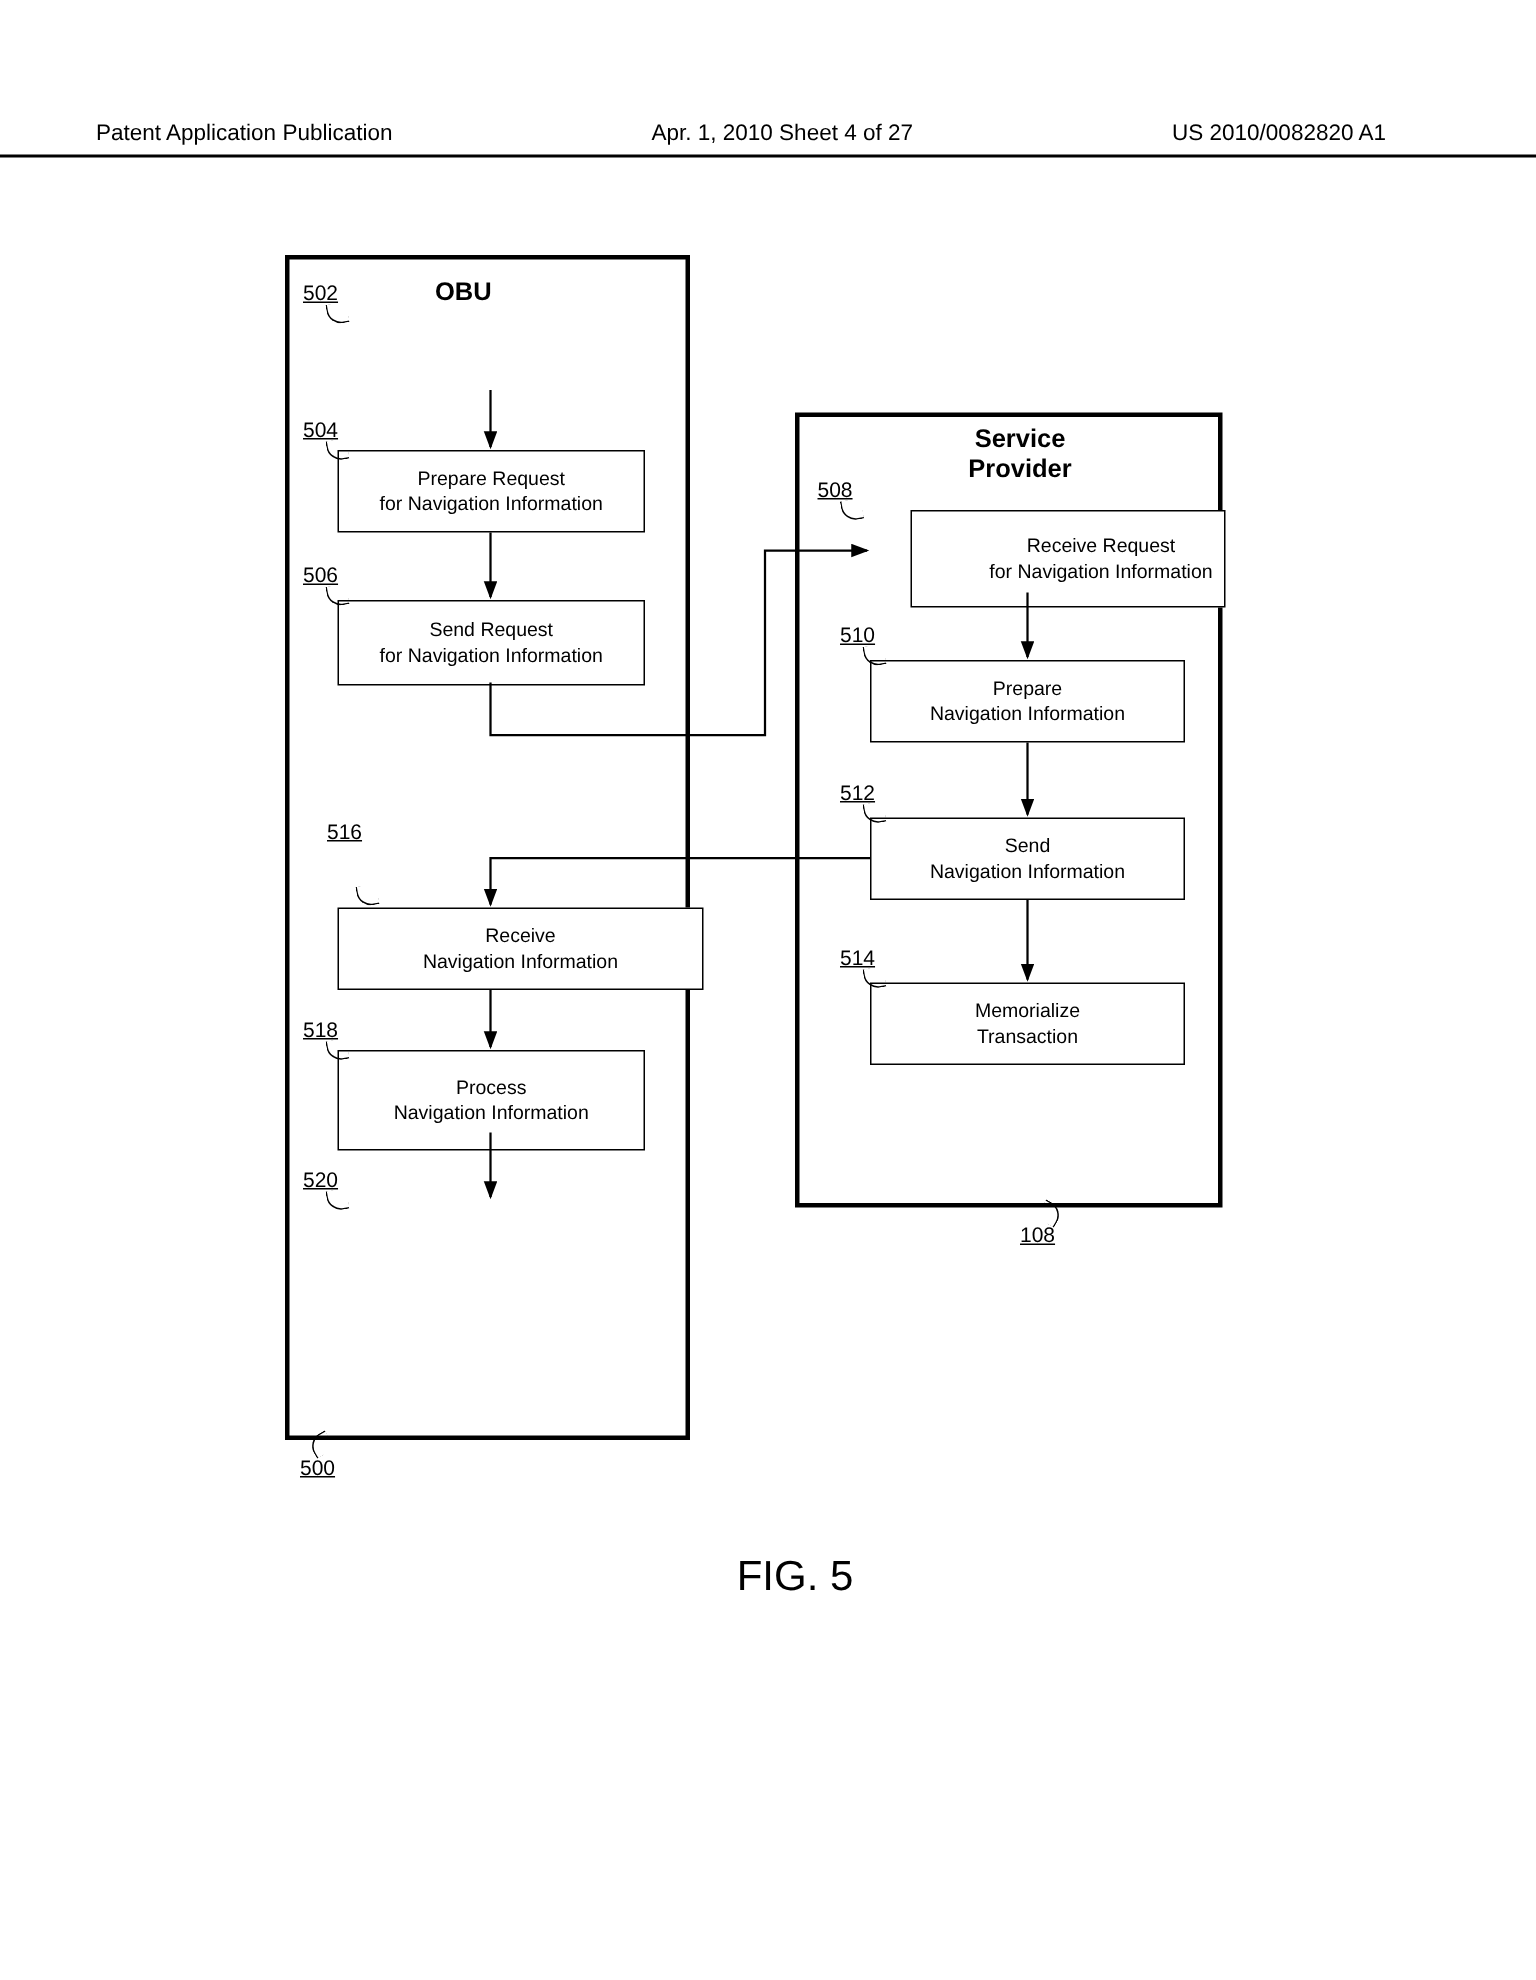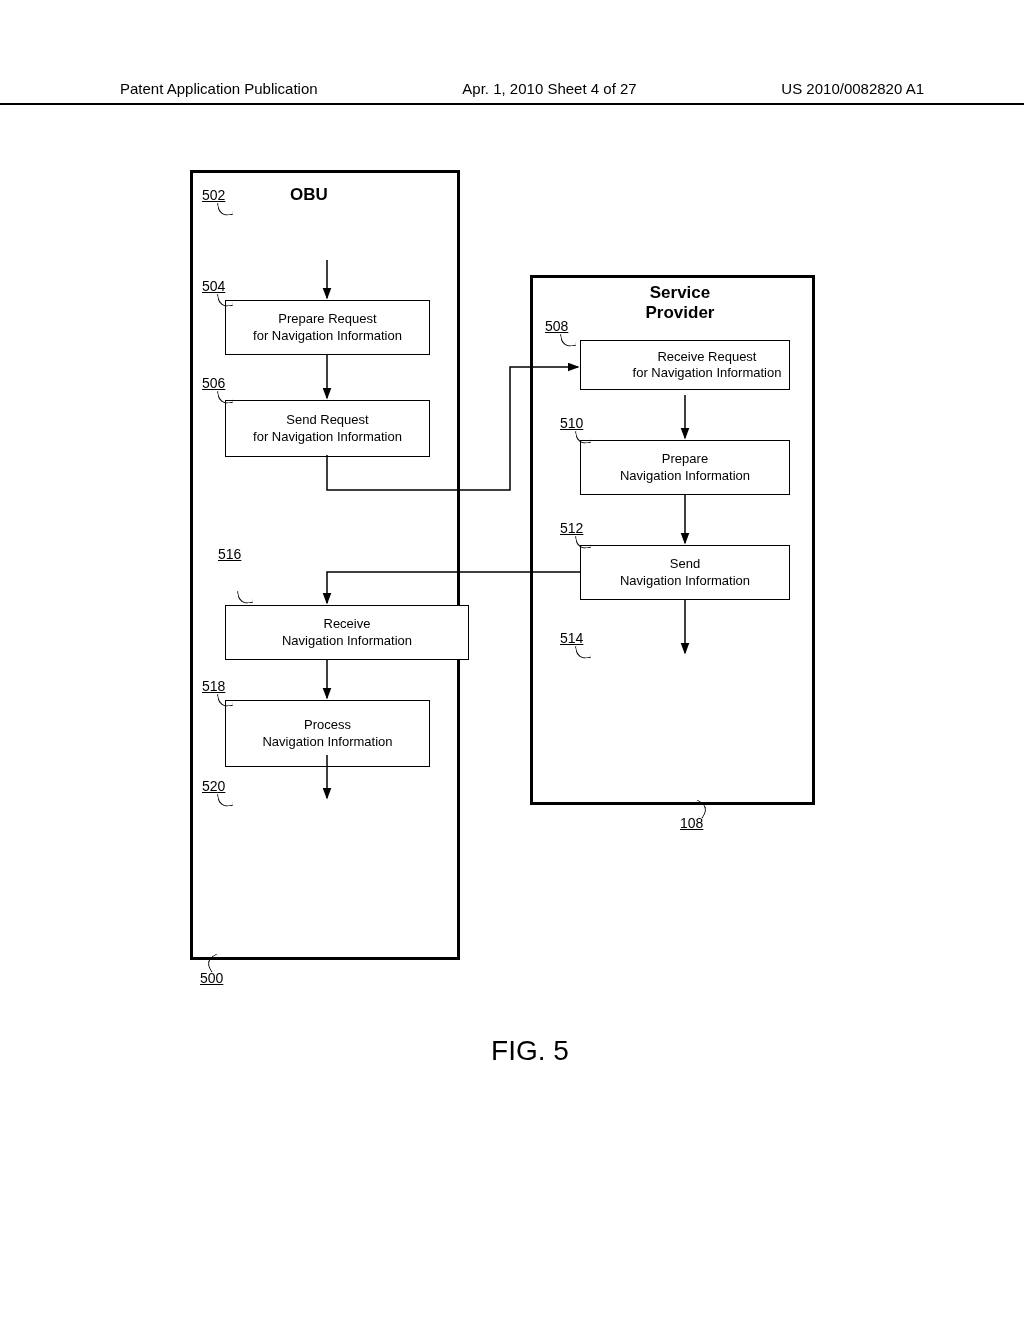--- a/index.html
+++ b/index.html
@@ -9,21 +9,21 @@
     background: #fff;
     font-family: Arial, Helvetica, sans-serif;
     position: relative;
     color: #000;
   }
   .header {
     position: absolute;
     top: 80px;
     left: 0;
     width: 1024px;
-    padding: 0 100px 6px 120px;
+    padding: 0 100px 6px 64px;
     display: flex;
     justify-content: space-between;
     font-size: 15px;
     border-bottom: 2px solid #000;
   }
   .diagram {
     position: absolute;
     left: 0; top: 0;
     width: 1024px;
     height: 1320px;
@@ -132,35 +132,37 @@
 Navigation Information</div>
   <div class="ref" style="left:202px; top:678px;">518</div>
   <div class="tail" style="left:218px; top:693px;"></div>
 
   <div class="ref" style="left:202px; top:778px;">520</div>
   <div class="tail" style="left:218px; top:793px;"></div>
 
   <div class="ref" style="left:200px; top:970px;">500</div>
   <div class="tail" style="left:207px; top:956px; transform:rotate(60deg);"></div>
 
-  <div class="step" style="left: 580px; top: 340px; width: 210px; height: 50px; white-space: pre-line; padding-left: 48px;">Receive Request
+  <div class="step" style="left: 607px; top: 340px; width: 210px; height: 65px; white-space: pre-line; padding-left: 48px;">Receive Request
 for Navigation Information</div>
   <div class="ref" style="left:545px; top:318px;">508</div>
   <div class="tail" style="left:561px; top:333px;"></div>
 
   <div class="step" style="left: 580px; top: 440px; width: 210px; height: 55px; white-space: pre-line;">Prepare
 Navigation Information</div>
   <div class="ref" style="left:560px; top:415px;">510</div>
   <div class="tail" style="left:576px; top:430px;"></div>
 
   <div class="step" style="left: 580px; top: 545px; width: 210px; height: 55px; white-space: pre-line;">Send
 Navigation Information</div>
   <div class="ref" style="left:560px; top:520px;">512</div>
   <div class="tail" style="left:576px; top:535px;"></div>
 
+  <div class="step" style="left: 580px; top: 655px; width: 210px; height: 55px; white-space: pre-line;">Memorialize
+Transaction</div>
   <div class="ref" style="left:560px; top:630px;">514</div>
   <div class="tail" style="left:576px; top:645px;"></div>
 
   <div class="ref" style="left:680px; top:815px;">108</div>
   <div class="tail-r" style="left:693px; top:802px; transform:rotate(-60deg);"></div>
 
   <svg class="arrows">
     <defs>
       <marker id="ah" markerWidth="10" markerHeight="10" refX="7" refY="3" orient="auto">
         <path d="M0,0 L8,3 L0,6 Z" fill="#000"></path>

